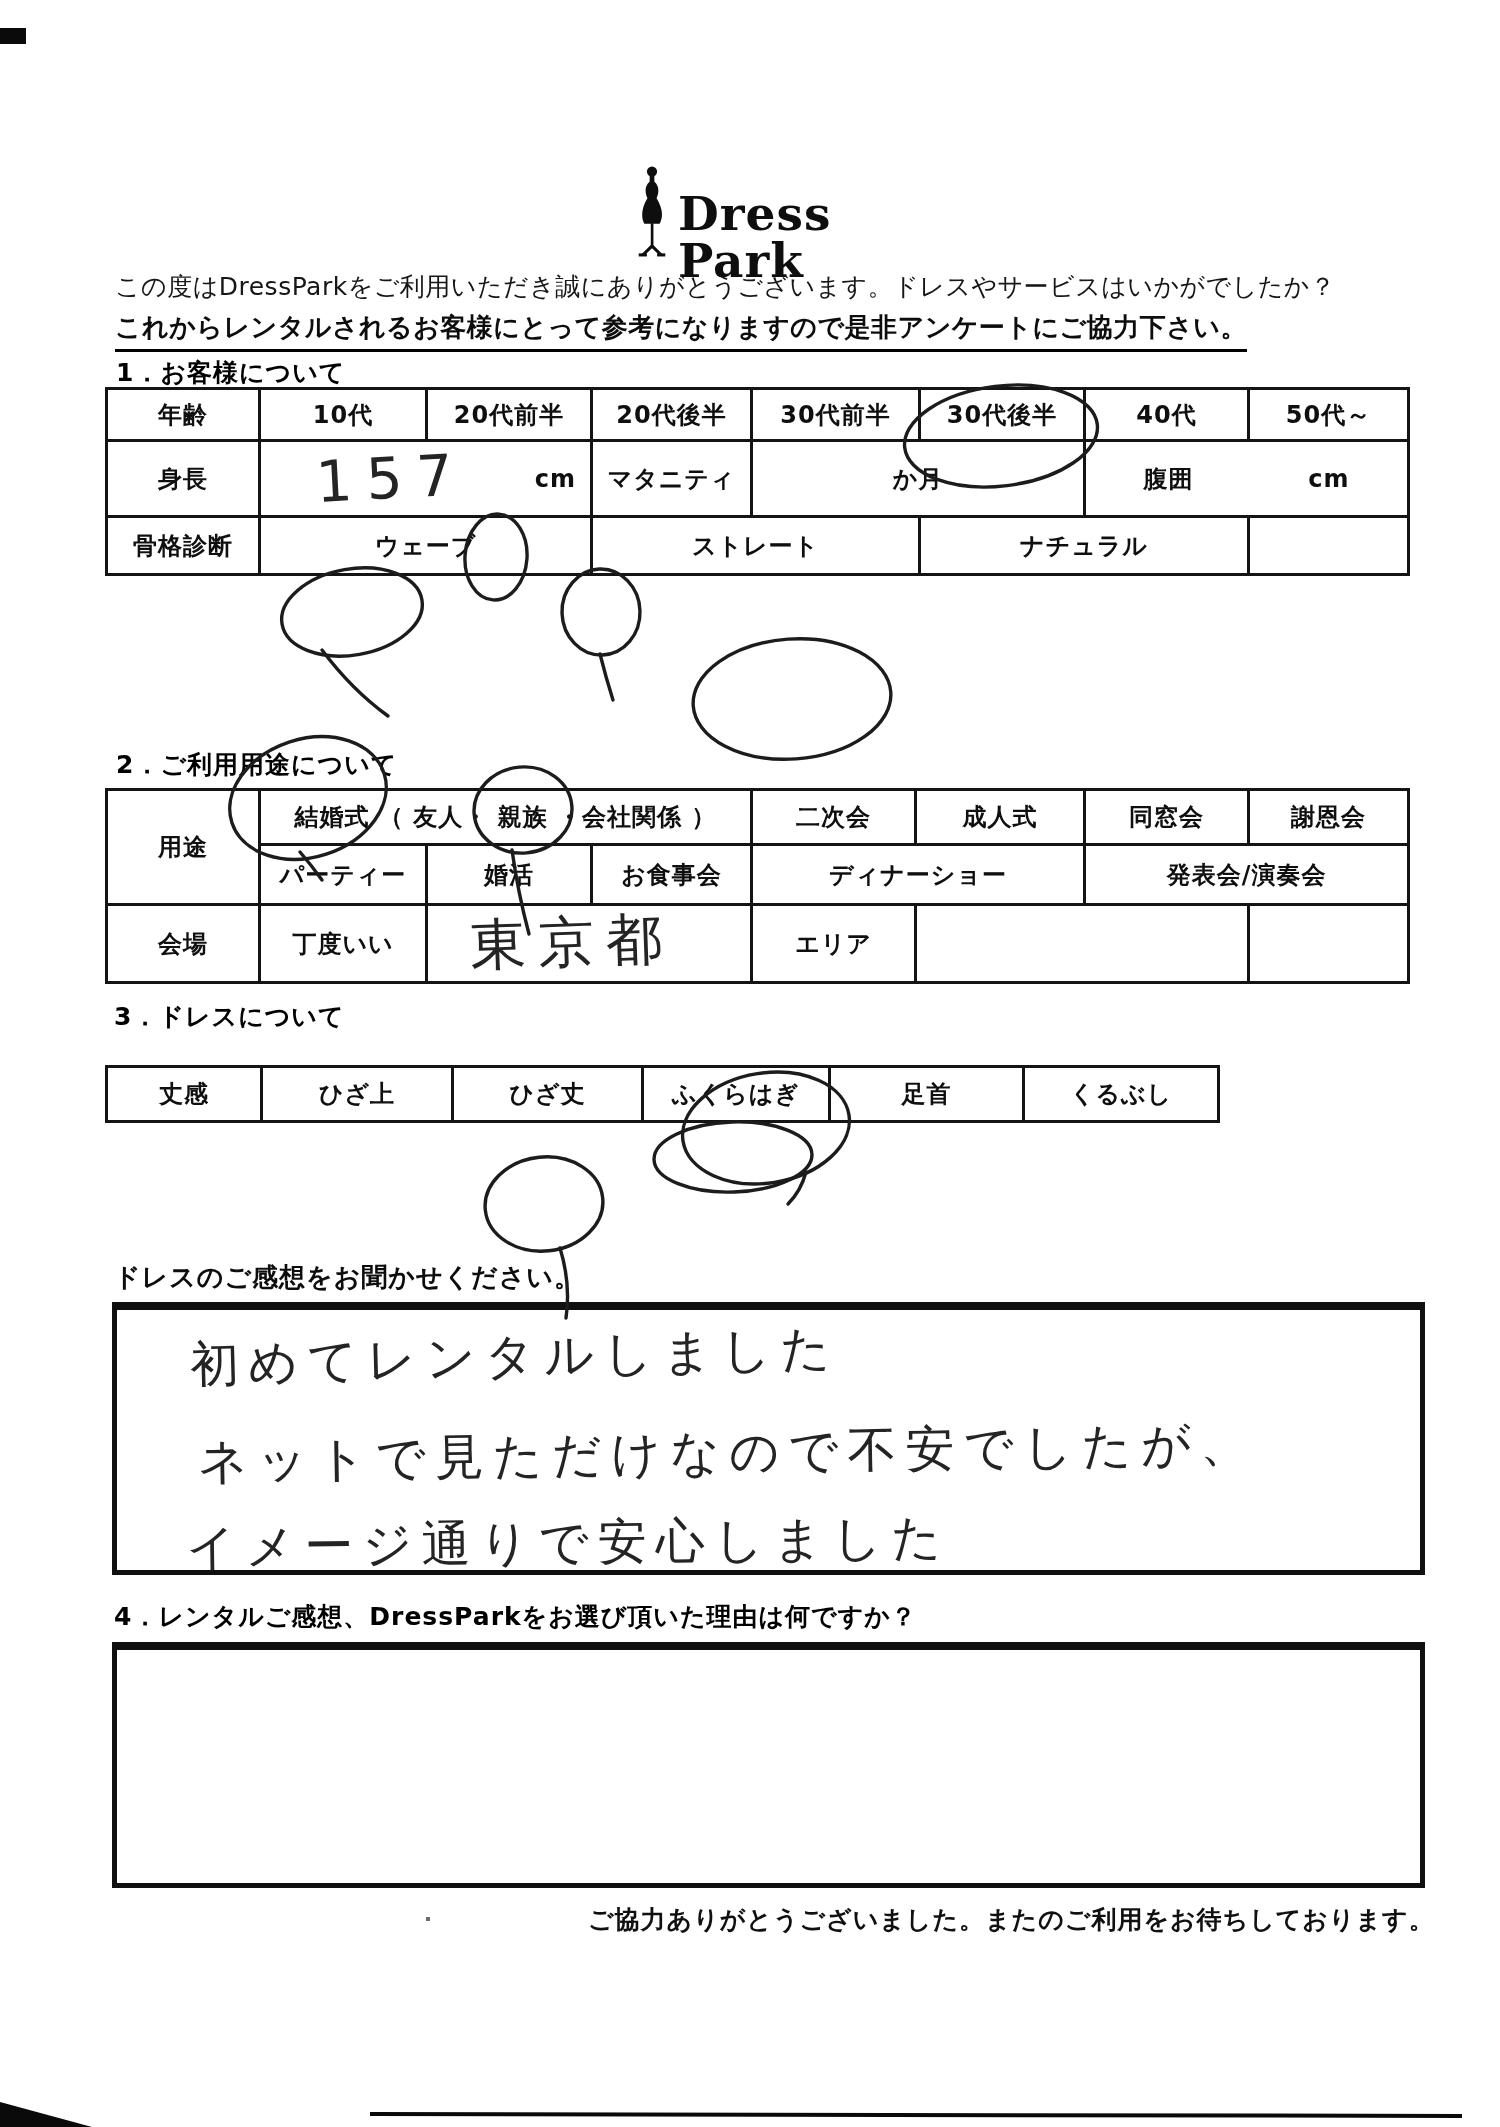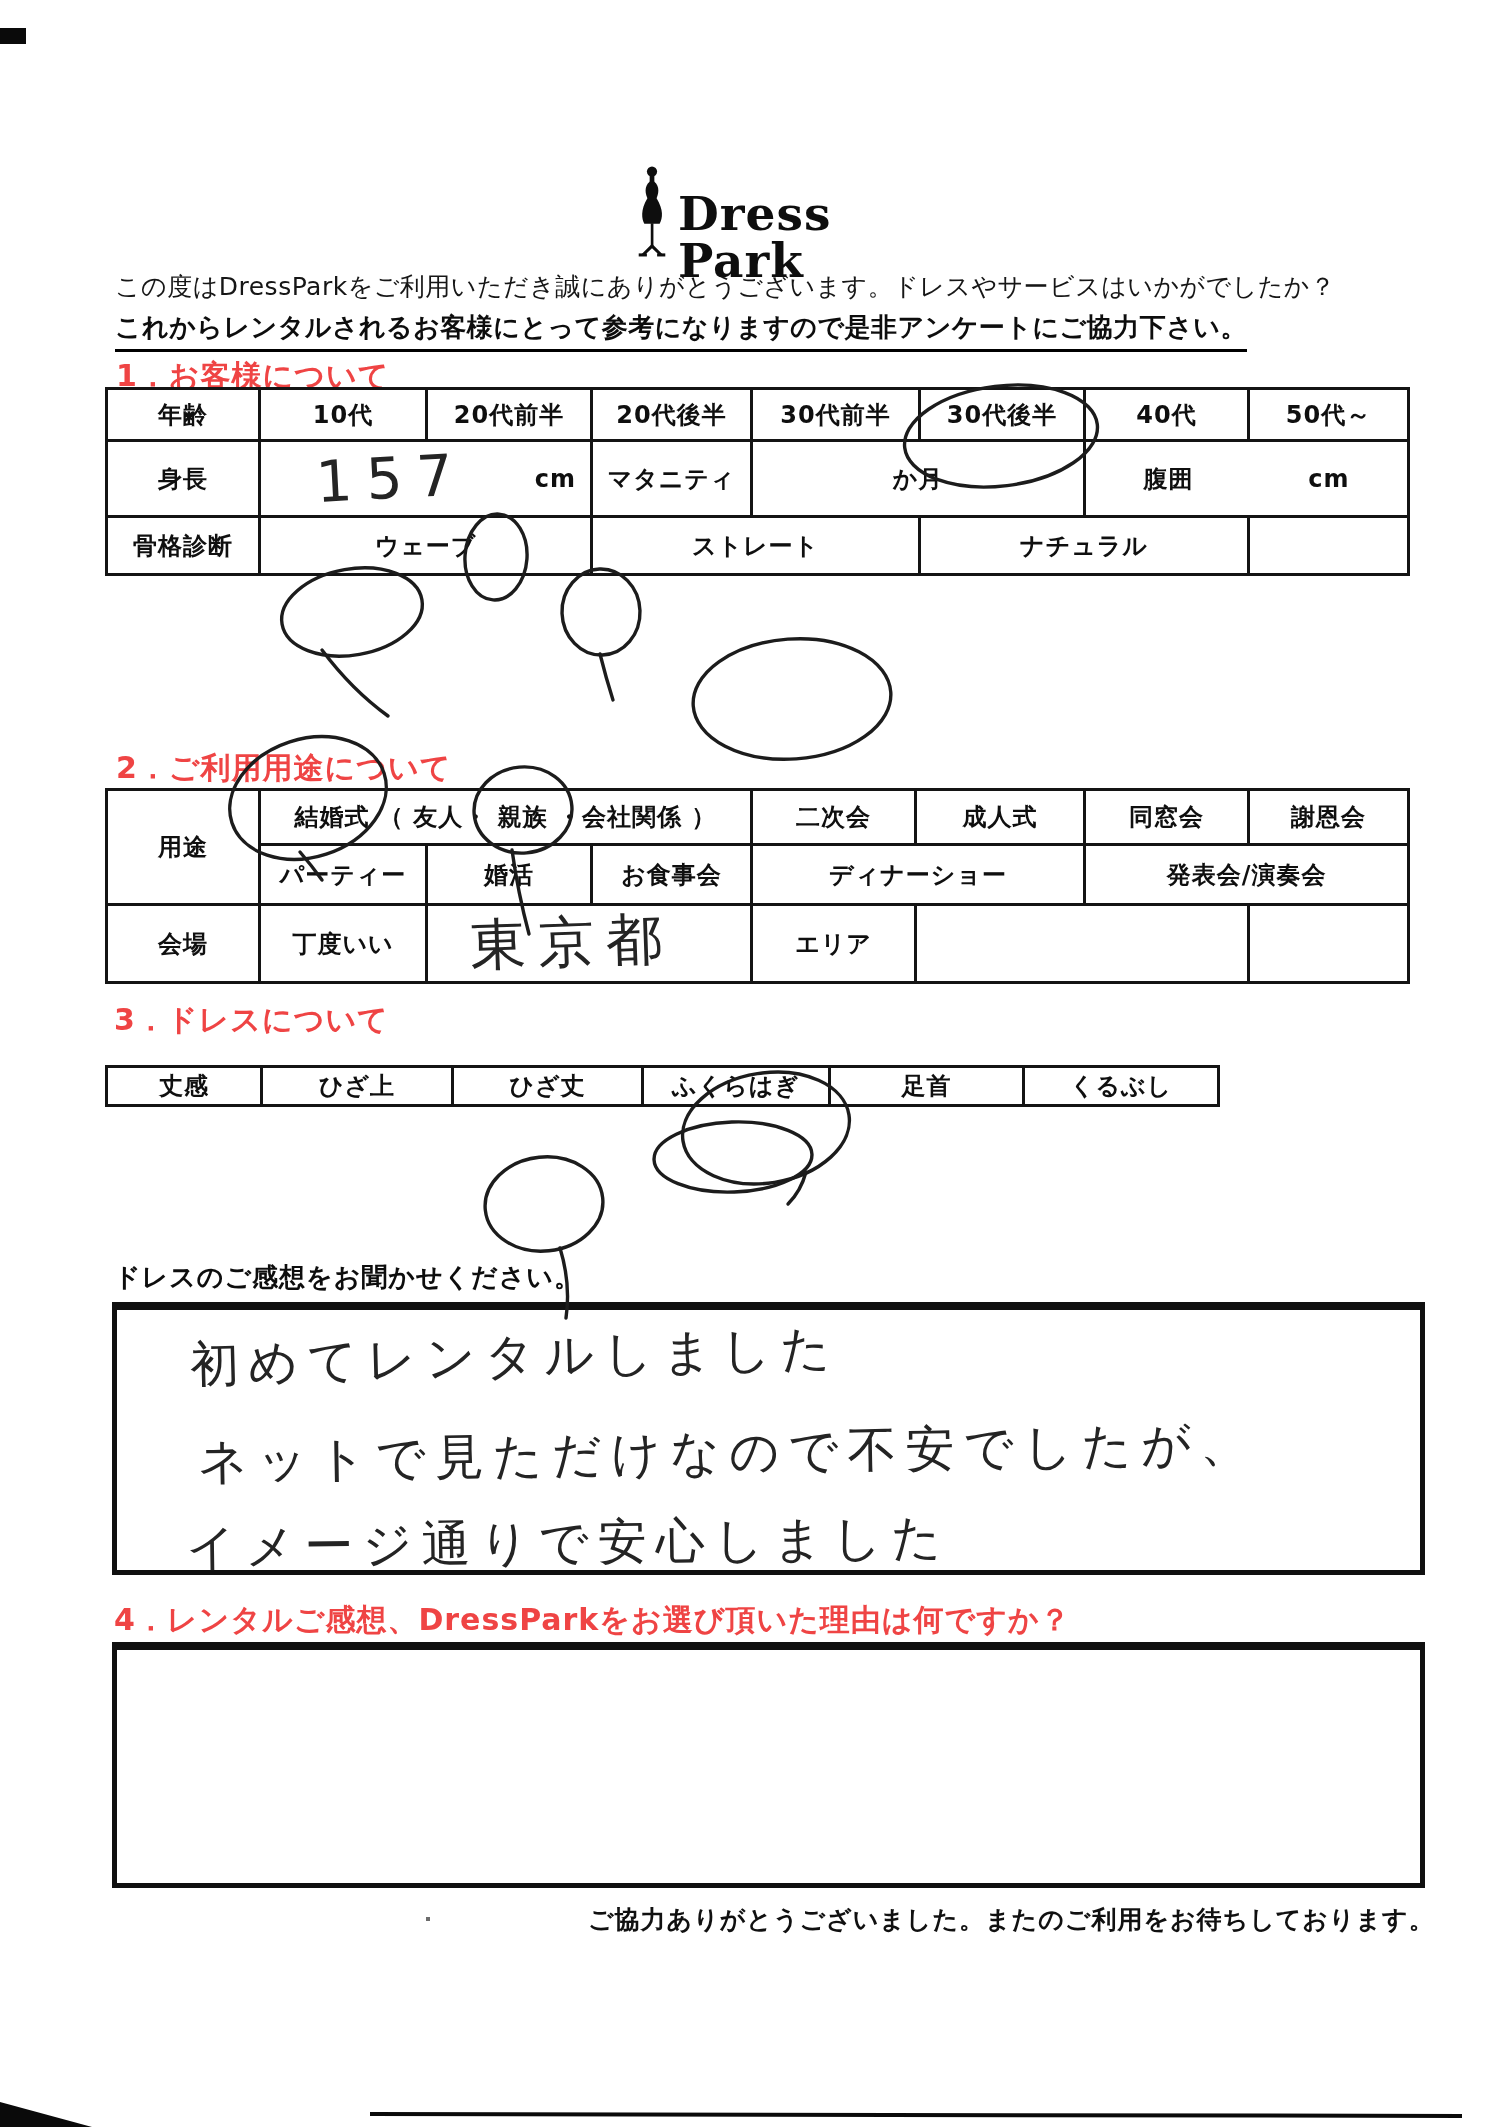--- a/index.html
+++ b/index.html
@@ -13,21 +13,21 @@
   .brand-text{
     font-family:"DejaVu Serif","Liberation Serif",serif;
     font-size:47px;font-weight:bold;letter-spacing:1px;color:#0e0e0e;line-height:1;
   }
   
   .intro1{font-size:25px;color:#161616;letter-spacing:0.5px;white-space:nowrap;}
   .intro2{
     font-size:26px;font-weight:bold;color:#0d0d0d;letter-spacing:0.5px;white-space:nowrap;
     display:inline-block;border-bottom:3px solid #000;padding-bottom:4px;
   }
-  .sec-h{font-size:30px;font-weight:bold;color:#ef4444;letter-spacing:1px;white-space:nowrap;}
+  .sec-h{font-size:25px;font-weight:bold;color:#000000;letter-spacing:1px;white-space:nowrap;}
   
   table.t{border-collapse:collapse;table-layout:fixed;position:absolute;background:#fff;}
   table.t td{
     border:3px solid #141414;text-align:center;vertical-align:middle;
     font-size:24px;font-weight:bold;color:#0f0f0f;padding:0;letter-spacing:1px;
     overflow:visible;white-space:nowrap;
   }
   td.bt{border-top-width:8px;}
   td.bb{border-bottom-width:7px;}
   td.bl{border-left-width:7px;}
@@ -179,21 +179,21 @@
 <table class="t" style="left:105px;top:1065px;width:1112px;">
   <colgroup>
     <col style="width:155px">
       <col style="width:191px">
       <col style="width:190px">
     <col style="width:187px">
       <col style="width:194px">
       <col style="width:195px">
   </colgroup>
   <tbody>
-      <tr style="height:39px">
+      <tr style="height:55px">
     <td class="bt bl">丈感</td>
     <td class="bt">ひざ上</td>
     <td class="bt">ひざ丈</td>
     <td class="bt">ふくらはぎ</td>
     <td class="bt">足首</td>
     <td class="bt br">くるぶし</td>
   </tr>
 </tbody>
   </table>
 

